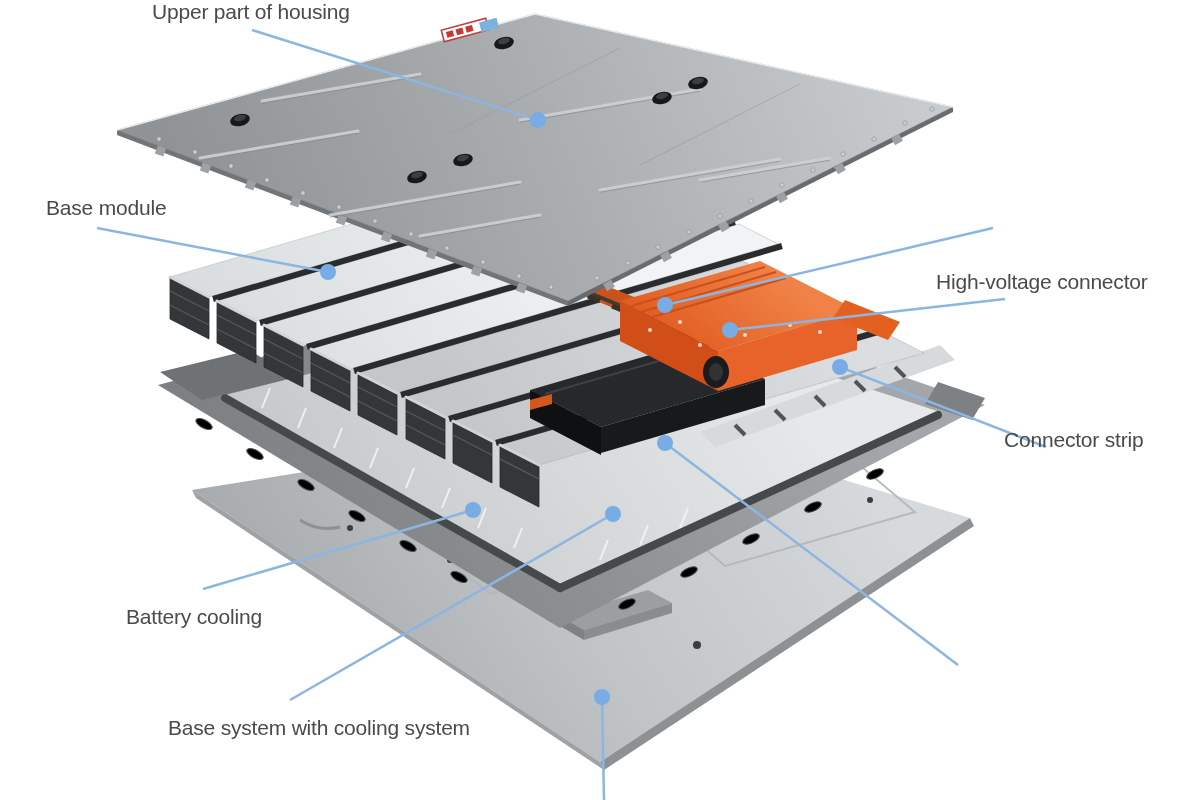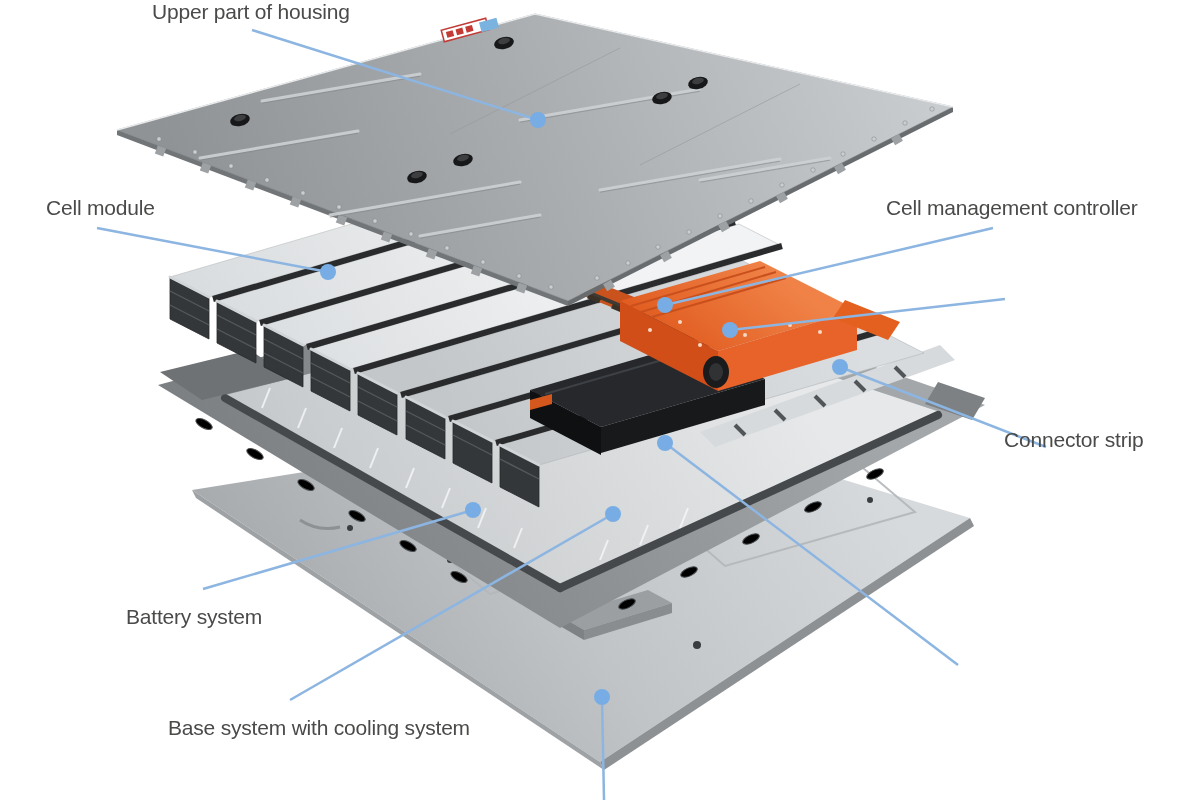--- a/index.html
+++ b/index.html
@@ -356,19 +356,19 @@
     <circle cx="730" cy="330" r="8"></circle>
     <circle cx="840" cy="367" r="8"></circle>
     <circle cx="473" cy="510" r="8"></circle>
     <circle cx="613" cy="514" r="8"></circle>
     <circle cx="665" cy="443" r="8"></circle>
     <circle cx="602" cy="697" r="8"></circle>
   </g>
 </svg>
 
 <div class="lbl" style="left:152px;top:0px">Upper part of housing</div>
-<div class="lbl" style="left:46px;top:196px">Cell module</div>
-<div class="lbl" style="left:886px;top:196px">Cell management controller</div>
+<div class="lbl" style="left:46px;top:196px">Base module</div>
+<div class="lbl" style="left:936px;top:270px">High-voltage connector</div>
 <div class="lbl" style="left:1004px;top:428px">Connector strip</div>
-<div class="lbl" style="left:126px;top:605px">Battery system</div>
+<div class="lbl" style="left:126px;top:605px">Battery cooling</div>
 <div class="lbl" style="left:168px;top:716px">Base system with cooling system</div>
 
 </div>
 
 </body></html>

